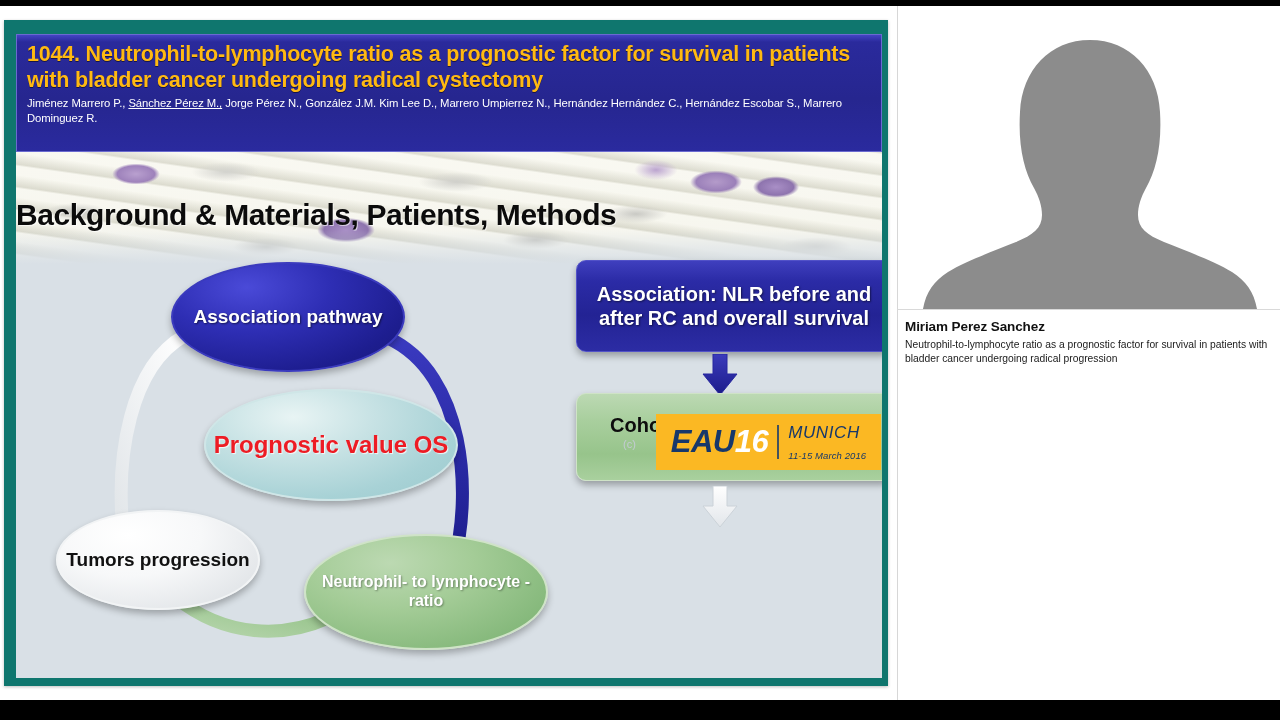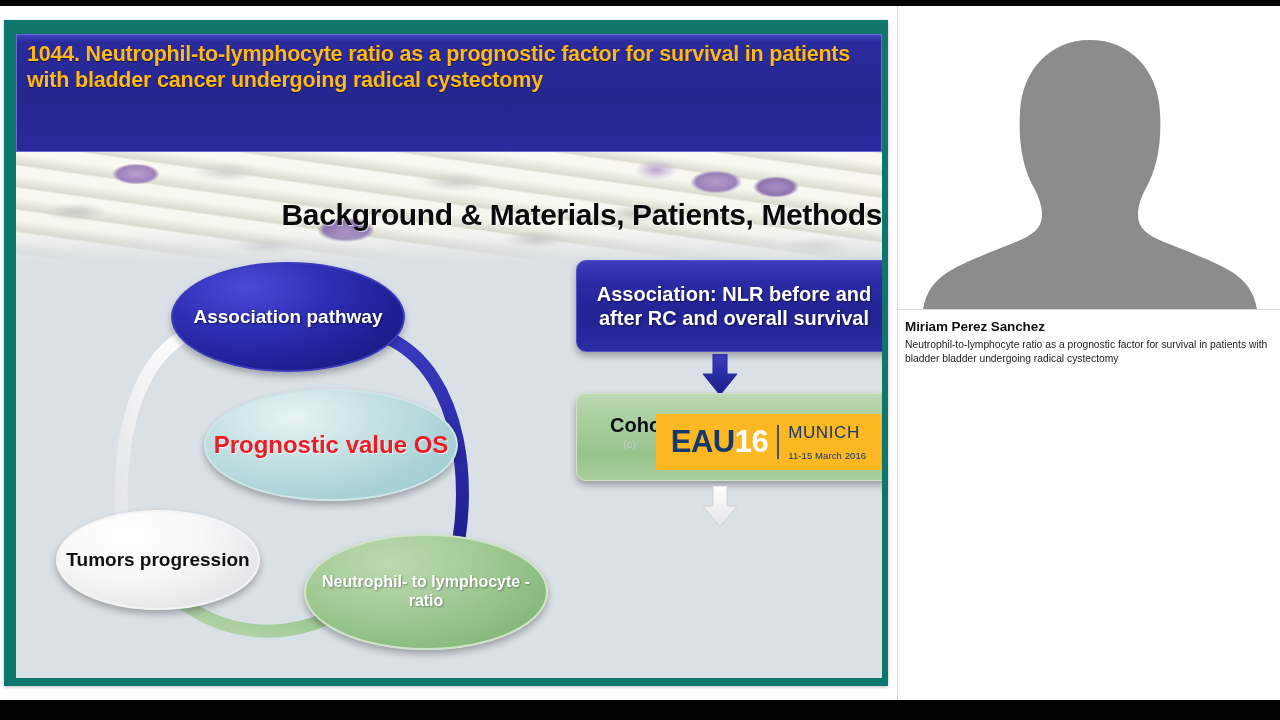--- a/index.html
+++ b/index.html
@@ -69,21 +69,21 @@
       radial-gradient(ellipse 42px 12px at 620px 62px, #c9c9c4 0%, rgba(201,201,196,0) 75%),
       repeating-linear-gradient(8deg, rgba(255,255,255,.55) 0px, rgba(255,255,255,.55) 9px, rgba(196,196,188,.45) 11px, rgba(255,255,255,.5) 22px),
       linear-gradient(180deg,#f2f1e2 0%, #eeeddc 60%, #e6e6d8 100%);
     filter:blur(0.3px);
   }
   .smear-fade{
     position:absolute;left:0;top:196px;width:866px;height:40px;
     background:linear-gradient(180deg, rgba(217,224,230,0) 0%, #d9e0e6 85%);
   }
   .section-head{
-    position:absolute;left:0;top:164px;width:866px;text-align:right;
+    position:absolute;left:0;top:164px;width:866px;text-align:left;
     font-size:30px;font-weight:bold;color:#0b0b0b;letter-spacing:-0.4px;
     text-shadow:1px 1px 0 rgba(255,255,255,.6);
   }
 
   
   .cycle{position:absolute;left:20px;top:212px;width:530px;height:420px;}
   .arc{position:absolute;}
 
   .ell{
     position:absolute;
@@ -154,21 +154,21 @@
     position:absolute;left:138px;width:36px;height:42px;
   }
   .arrow-blue{top:108px;}
   .arrow-white{top:240px;}
 
   .eau{
     position:absolute;left:640px;top:380px;width:225px;height:56px;
     background:#fbb823;
     display:flex;align-items:center;justify-content:center;
   }
-  .eau-inner{display:flex;align-items:center;gap:9px;}
+  .eau-inner{display:flex;align-items:center;gap:9px;font-style:italic;}
   .eau-main{font-size:31px;font-weight:bold;color:#17386b;letter-spacing:-0.5px;}
   .eau-main .yr{color:#ffffff;}
   .eau-div{width:2px;height:34px;background:#17386b;opacity:.8;}
   .eau-right{display:flex;flex-direction:column;line-height:1;gap:7px;}
   .eau-city{font-size:17px;color:#17386b;letter-spacing:.6px;}
   .eau-date{font-size:9.5px;color:#17386b;margin-top:3px;letter-spacing:.1px;}
   .copymark{
     position:absolute;left:607px;top:404px;font-size:11px;color:#c3cbd2;
   }
 
@@ -205,20 +205,21 @@
 
   <div class="topbar"></div>
   <div class="bottombar"></div>
 
   <div class="slide-panel">
     <div class="slide-frame">
       <div class="slide">
 
         <div class="title-bar">
           <div class="ttl">1044. Neutrophil-to-lymphocyte ratio as a prognostic factor for survival in patients with bladder cancer undergoing radical cystectomy</div>
+          <div class="authors"><span>Jiménez Marrero P., </span><span class="u">Sánchez Pérez M.,</span><span> Jorge Pérez N., González J.M. Kim Lee D., Marrero Umpierrez N., Hernández Hernández  C., Hernández Escobar S., Marrero Dominguez R.</span></div>
         </div>
 
         <div class="smear"></div>
         <div class="smear-fade"></div>
         <div class="section-head">Background &amp; Materials, Patients, Methods</div>
 
         <div class="cycle">
           <svg class="arc" width="530" height="420">
             <defs>
               <linearGradient id="gBlueArc" x1="0" y1="0" x2="0" y2="1">
@@ -319,17 +320,17 @@
           c-17 -7 -26 -14 -26 -27
           c0 -9 3 -18 8 -27
           c10 -18 16 -42 14 -76
           c-2 -42 -30 -72 -70 -72 z"></path>
       </svg>
     </div>
     <div class="rail-divider"></div>
 
     <div class="speaker">
       <div class="speaker-name">Miriam Perez Sanchez</div>
-      <div class="speaker-talk">Neutrophil-to-lymphocyte ratio as a prognostic factor for survival in patients with bladder bladder undergoing radical cystectomy</div>
+      <div class="speaker-talk">Neutrophil-to-lymphocyte ratio as a prognostic factor for survival in patients with bladder cancer undergoing radical progression</div>
     </div>
   </div>
 
 </div>
 
 </body></html>

